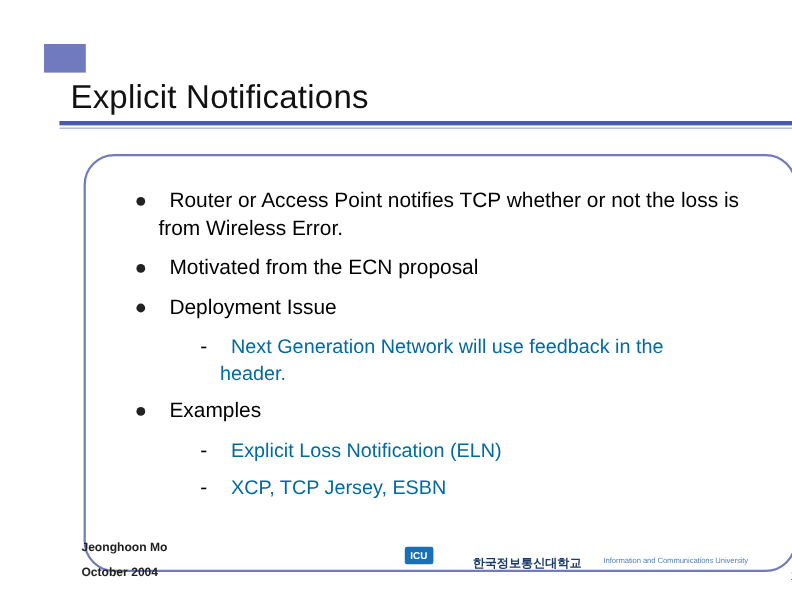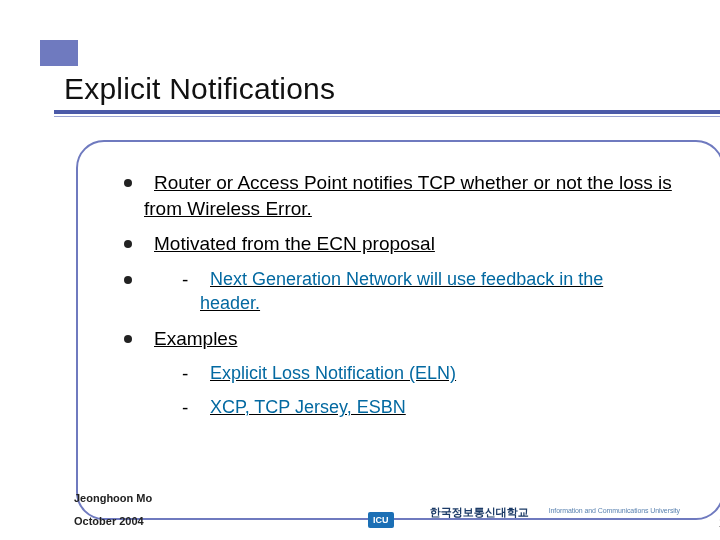--- a/index.html
+++ b/index.html
@@ -23,42 +23,42 @@
     position: absolute; left: 14px; top: 76px; width: 692px; height: 1px; background: #9aa3d2;
   }
 
   .content-box {
     position: absolute; left: 36px; top: 100px; width: 648px; height: 380px;
     border: 2px solid #6f7abf; border-radius: 28px;
     padding: 18px 22px 16px 22px;
   }
   ul.top { list-style: none; }
   ul.top > li {
-    position: relative; padding-left: 24px; font-size: 19px; line-height: 1.35; color: #000; margin-bottom: 4px; text-decoration: underline;
+    position: relative; padding-left: 24px; font-size: 19px; line-height: 1.35; color: #000; margin-bottom: 4px;
   }
   ul.top > li::before {
     content: ""; position: absolute; left: 4px; top: 9px; width: 8px; height: 8px;
     background: #222; border-radius: 50%;
   }
   ul.sub { list-style: none; margin-top: 2px; }
   ul.sub > li {
     position: relative; padding-left: 36px; font-size: 18px; line-height: 1.35; color: #0369a1; margin-bottom: 2px;
   }
   ul.sub > li::before {
     content: "-"; position: absolute; left: 18px; top: 0; font-size: 19px; color: #000;
   }
 
   .footer {
     position: absolute; left: 14px; bottom: 10px; width: 692px; height: 38px;
   }
   .footer-left {
     position: absolute; left: 0; bottom: 2px; font-size: 11px; font-weight: 700; color: #222; line-height: 1.2;
   }
   .footer-logo {
-    position: absolute; right: 36px; bottom: 2px; display: flex; align-items: flex-end; gap: 6px;
+    position: absolute; right: 36px; bottom: 2px; display: flex; align-items: flex-start; gap: 6px;
   }
   .footer-logo .icu {
     width: 26px; height: 16px; background: #1b6fb5; color: #fff; font-size: 9px; font-weight: 700;
     display: flex; align-items: center; justify-content: center; border-radius: 2px;
   }
   .footer-logo .text { display: flex; flex-direction: row; line-height: 1; }
   .footer-logo .ko { font-size: 11px; font-weight: 700; color: #1b3a66; }
   .footer-logo .en { font-size: 7px; color: #5a82b0; letter-spacing: -0.1px; }
   .page-num {
     position: absolute; right: 4px; bottom: 10px; font-size: 12px; color: #000; text-align: center;
@@ -74,20 +74,21 @@
     <div class="title">Explicit Notifications</div>
   </div>
   <div class="underline-thick"></div>
   <div class="underline-thin"></div>
 
   <div class="content-box">
     <ul class="top">
       <li><span>Router or Access Point notifies TCP whether or not the loss is from Wireless Error.</span></li>
       <li><span>Motivated from the ECN proposal</span></li>
       <li>
+        <span>Deployment Issue</span>
         <ul class="sub">
           <li><span>Next Generation Network will use feedback in the header.</span></li>
         </ul>
       </li>
       <li>
         <span>Examples</span>
         <ul class="sub">
           <li><span>Explicit Loss Notification (ELN)</span></li>
           <li><span>XCP, TCP Jersey, ESBN</span></li>
         </ul>

